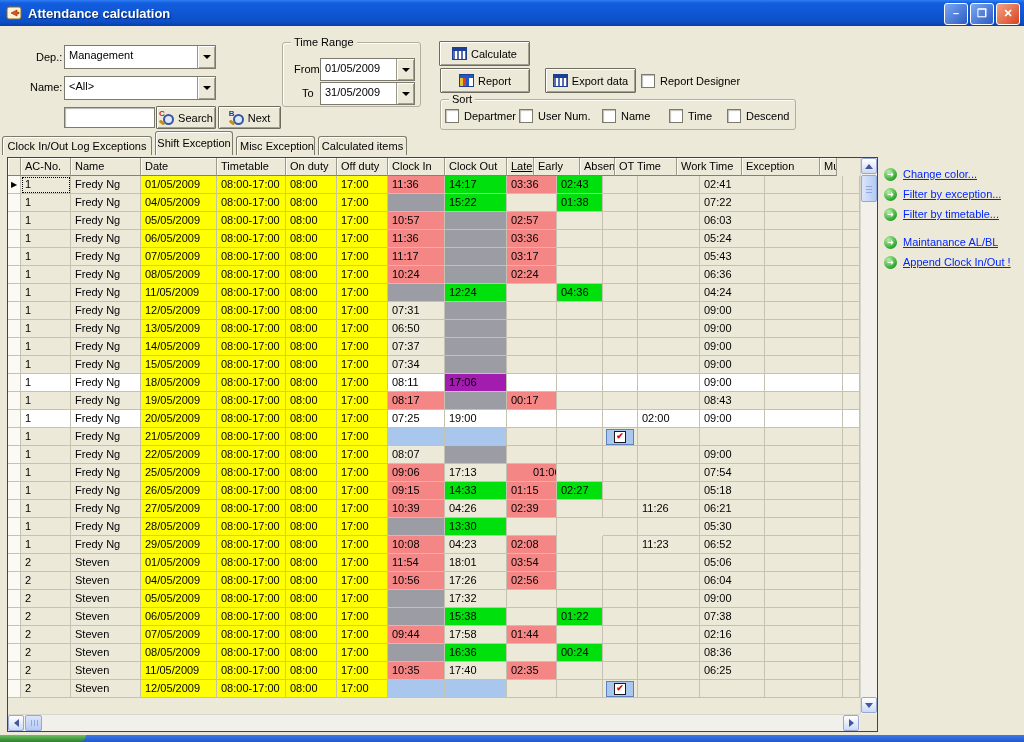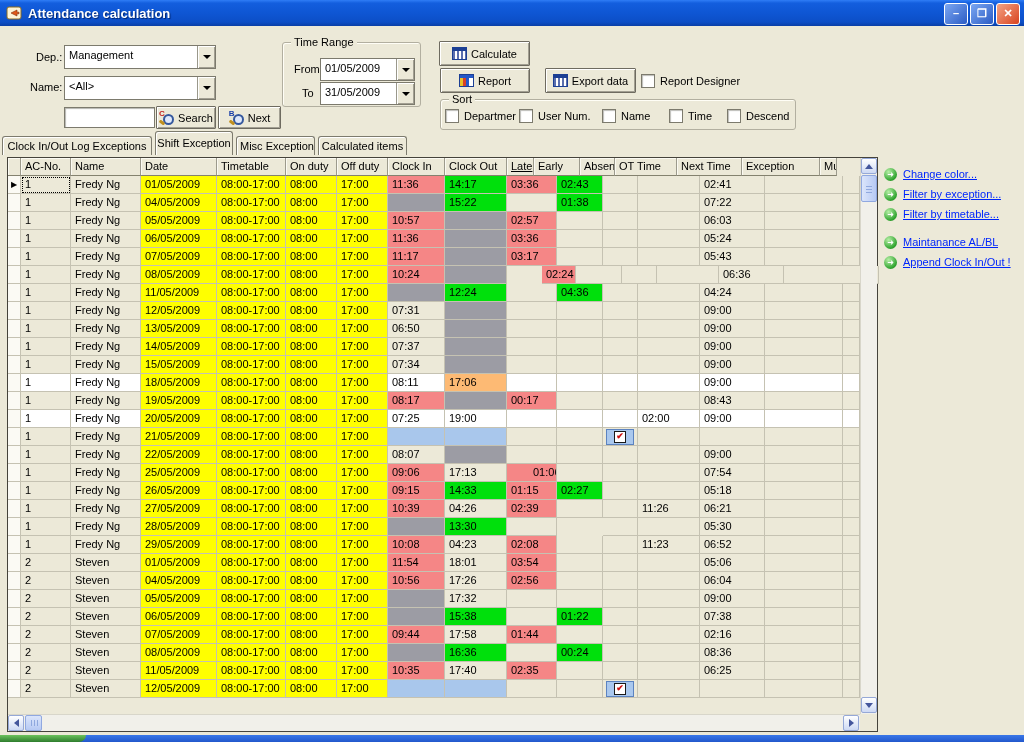--- a/index.html
+++ b/index.html
@@ -210,21 +210,21 @@
         <div class="hcell" style="width: 76px;">Date</div>
         <div class="hcell" style="width: 69px;">Timetable</div>
         <div class="hcell" style="width: 51px;">On duty</div>
         <div class="hcell" style="width: 51px;">Off duty</div>
         <div class="hcell" style="width: 57px;">Clock In</div>
         <div class="hcell" style="width: 62px;">Clock Out</div>
         <div class="hcell" style="width: 27px; text-decoration: underline;">Late</div>
         <div class="hcell" style="width: 46px;">Early</div>
         <div class="hcell" style="width: 35px;">Absent</div>
         <div class="hcell" style="width: 62px;">OT Time</div>
-        <div class="hcell" style="width: 65px;">Next Time</div>
+        <div class="hcell" style="width: 65px;">Work Time</div>
         <div class="hcell" style="width: 78px;">Exception</div>
         <div class="hcell" style="width: 17px;">Mu</div>
       </div>
     <div class="grid-rows" id="grid-rows">
         <div class="grow">
           <div class="gcell selptr" style="width: 13px; background: rgb(251, 250, 244);">▶</div>
           <div class="gcell focuscell" style="width: 50px; background: rgb(236, 233, 216);">1</div>
           <div class="gcell" style="width: 70px; background: rgb(236, 233, 216);">Fredy Ng</div>
           <div class="gcell" style="width: 76px; background: rgb(255, 255, 0);">01/05/2009</div>
           <div class="gcell" style="width: 69px; background: rgb(255, 255, 0);">08:00-17:00</div>
@@ -315,21 +315,21 @@
         <div class="grow">
           <div class="gcell" style="width: 13px; background: rgb(251, 250, 244);"></div>
           <div class="gcell" style="width: 50px; background: rgb(236, 233, 216);">1</div>
           <div class="gcell" style="width: 70px; background: rgb(236, 233, 216);">Fredy Ng</div>
           <div class="gcell" style="width: 76px; background: rgb(255, 255, 0);">08/05/2009</div>
           <div class="gcell" style="width: 69px; background: rgb(255, 255, 0);">08:00-17:00</div>
           <div class="gcell" style="width: 51px; background: rgb(255, 255, 0);">08:00</div>
           <div class="gcell" style="width: 51px; background: rgb(255, 255, 0);">17:00</div>
           <div class="gcell" style="width: 57px; background: rgb(245, 134, 134);">10:24</div>
           <div class="gcell" style="width: 62px; background: rgb(156, 156, 164);"></div>
-          <div class="gcell" style="width: 34px; background: rgb(245, 134, 134); margin-left: 35px;">02:24</div>
+          <div class="gcell" style="width: 50px; background: rgb(245, 134, 134);">02:24</div>
           <div class="gcell" style="width: 46px; background: rgb(236, 233, 216);"></div>
           <div class="gcell" style="width: 35px; background: rgb(236, 233, 216);"></div>
           <div class="gcell" style="width: 62px; background: rgb(236, 233, 216);"></div>
           <div class="gcell" style="width: 65px; background: rgb(236, 233, 216);">06:36</div>
           <div class="gcell" style="width: 78px; background: rgb(236, 233, 216);"></div>
           <div class="gcell" style="width: 17px; background: rgb(236, 233, 216);"></div>
         </div>
         <div class="grow">
           <div class="gcell" style="width: 13px; background: rgb(251, 250, 244);"></div>
           <div class="gcell" style="width: 50px; background: rgb(236, 233, 216);">1</div>
@@ -422,21 +422,21 @@
         </div>
         <div class="grow">
           <div class="gcell" style="width: 13px; background: rgb(251, 250, 244);"></div>
           <div class="gcell" style="width: 50px; background: rgb(255, 255, 255);">1</div>
           <div class="gcell" style="width: 70px; background: rgb(255, 255, 255);">Fredy Ng</div>
           <div class="gcell" style="width: 76px; background: rgb(255, 255, 0);">18/05/2009</div>
           <div class="gcell" style="width: 69px; background: rgb(255, 255, 0);">08:00-17:00</div>
           <div class="gcell" style="width: 51px; background: rgb(255, 255, 0);">08:00</div>
           <div class="gcell" style="width: 51px; background: rgb(255, 255, 0);">17:00</div>
           <div class="gcell" style="width: 57px; background: rgb(255, 255, 255);">08:11</div>
-          <div class="gcell" style="width: 62px; background: #fdba74;">17:06</div>
+          <div class="gcell" style="width: 62px; background: #a21caf;">17:06</div>
           <div class="gcell" style="width: 50px; background: rgb(255, 255, 255);"></div>
           <div class="gcell" style="width: 46px; background: rgb(255, 255, 255);"></div>
           <div class="gcell" style="width: 35px; background: rgb(255, 255, 255);"></div>
           <div class="gcell" style="width: 62px; background: rgb(255, 255, 255);"></div>
           <div class="gcell" style="width: 65px; background: rgb(255, 255, 255);">09:00</div>
           <div class="gcell" style="width: 78px; background: rgb(255, 255, 255);"></div>
           <div class="gcell" style="width: 17px; background: rgb(255, 255, 255);"></div>
         </div>
         <div class="grow">
           <div class="gcell" style="width: 13px; background: rgb(251, 250, 244);"></div>

